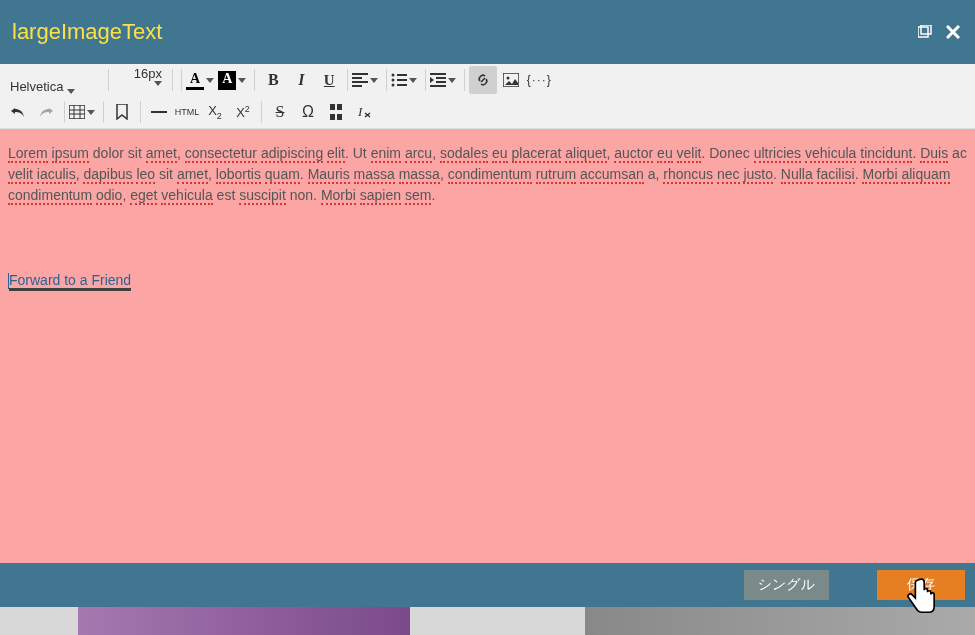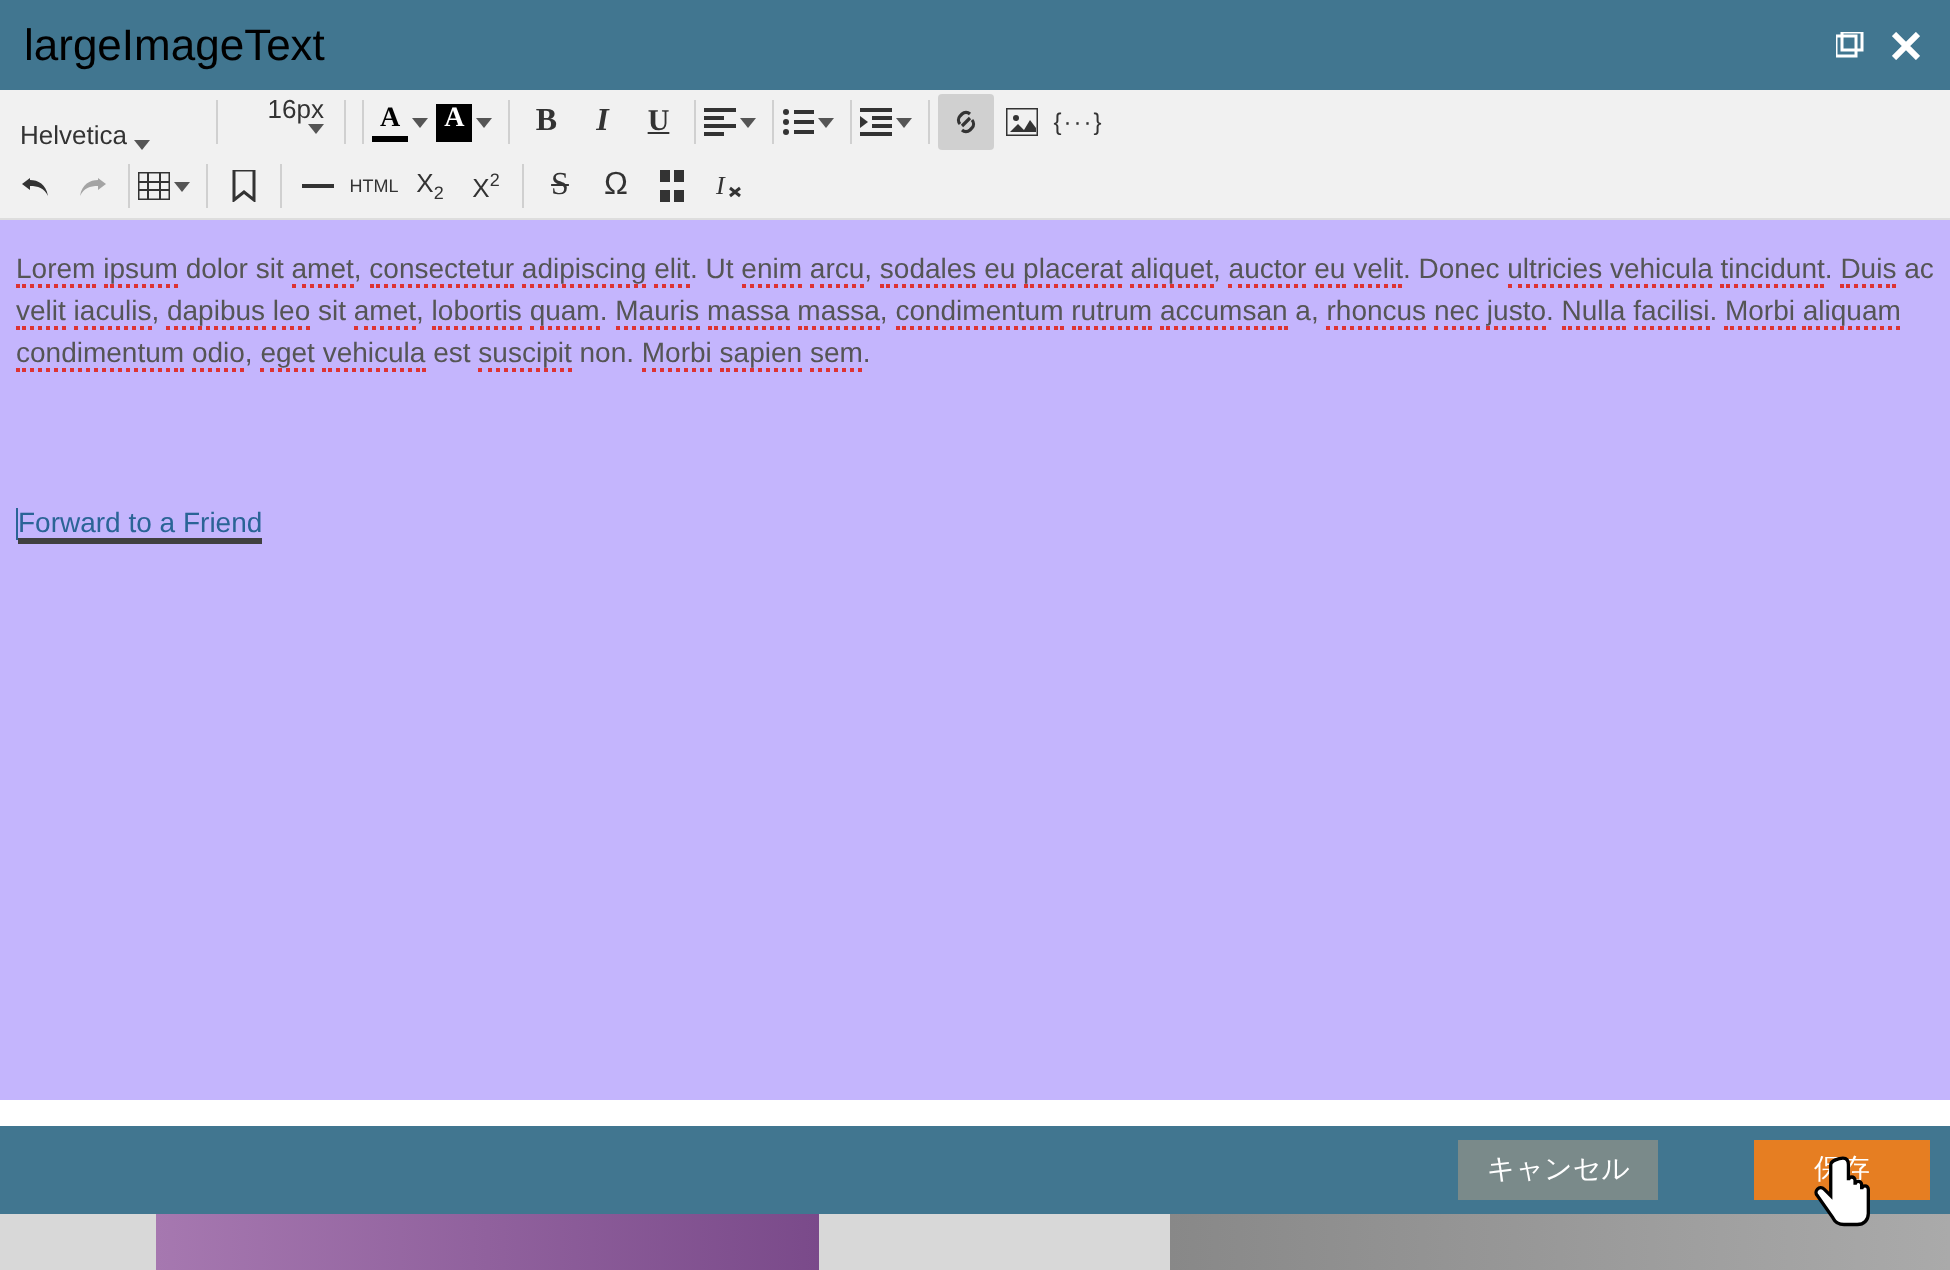--- a/index.html
+++ b/index.html
@@ -1,38 +1,38 @@
 <!DOCTYPE html>
 <html><head>
 <meta charset="utf-8">
 <style>
 * { margin: 0; padding: 0; box-sizing: border-box; }
 body { font-family: Arial, sans-serif; font-size: 14px; background: #fff; width: 975px; height: 635px; overflow: hidden; position: relative; }
 
-.dialog-header { background: #417690; color: #000000; height: 45px; display: flex; align-items: center; padding: 0 12px; }
+.dialog-header { background: #417690; color: #fde047; height: 64px; display: flex; align-items: center; padding: 0 12px; }
 .dialog-title { font-size: 22px; font-weight: 400; flex: 1; }
 .dialog-header-btn { width: 20px; height: 20px; margin-left: 8px; cursor: pointer; display: flex; align-items: center; justify-content: center; fill: #fff; }
 
 .toolbar { background: #f1f1f1; border-bottom: 1px solid #ddd; padding: 0; }
 .toolbar-row { display: flex; align-items: center; height: 32px; padding: 0 4px; flex-wrap: nowrap; }
 .tb-sep { width: 1px; height: 22px; background: #d0d0d0; margin: 0 4px; }
 .tb-btn { min-width: 28px; height: 28px; display: flex; align-items: center; justify-content: center; cursor: pointer; border-radius: 2px; color: #333; }
 .tb-btn.active { background: #d0d0d0; }
 .tb-btn svg { fill: #333; }
 .tb-dropdown { display: flex; align-items: flex-end; height: 28px; padding: 0 6px; cursor: pointer; font-size: 13px; color: #333; white-space: nowrap; }
 .tb-dropdown .caret { margin-left: 4px; }
 .tb-dropdown.wide { min-width: 100px; }
 .tb-dropdown.med { min-width: 55px; flex-direction: column; }
 .caret { width: 0; height: 0; border-left: 4px solid transparent; border-right: 4px solid transparent; border-top: 5px solid #555; display: inline-block; }
 .tb-split { display: flex; align-items: center; }
 .tb-split .caret { margin-left: 2px; margin-right: 4px; }
 .color-underline { border-bottom: 3px solid #000; padding: 0 4px; font-weight: bold; font-family: serif; }
 .color-underline.bg { background: #000; color: #fff; }
 
-.editor-area { padding: 14px 8px; height: 440px; overflow-y: auto; background: #c4b5fd; cursor: text; }
+.editor-area { padding: 14px 8px; height: 440px; overflow-y: auto; background: #fca5a5; cursor: text; }
 .editor-text { font-size: 14px; color: #555; line-height: 1.5; }
 .editor-text .spell { border-bottom: 2px dotted #d33; }
 .editor-text .link { color: #2a6496; border-bottom: 3px solid #404040; }
 
 .dialog-footer { position: absolute; bottom: 28px; left: 0; right: 0; height: 44px; background: #417690; display: flex; align-items: center; justify-content: flex-end; padding: 0 10px; gap: 8px; }
 .footer-btn { padding: 6px 14px; font-size: 14px; border: none; cursor: pointer; color: #fff; }
 .footer-btn.cancel { background: #7a8a8a; }
 .footer-btn.save { background: #e67e22; padding: 6px 30px; margin-left: 40px; }
 
 .backdrop-strip { position: absolute; bottom: 0; left: 0; right: 0; height: 28px; background: linear-gradient(90deg, #d8d8d8 0%, #d8d8d8 8%, #a678b0 8%, #7a4a8a 42%, #d8d8d8 42%, #d8d8d8 60%, #888 60%, #aaa 100%); }
@@ -195,21 +195,21 @@
   </div>
 </div>
 
 <div class="editor-area">
   <p class="editor-text" id="para1"><span class="spell">Lorem</span> <span class="spell">ipsum</span> dolor sit <span class="spell">amet</span>, <span class="spell">consectetur</span> <span class="spell">adipiscing</span> <span class="spell">elit</span>. Ut <span class="spell">enim</span> <span class="spell">arcu</span>, <span class="spell">sodales</span> <span class="spell">eu</span> <span class="spell">placerat</span> <span class="spell">aliquet</span>, <span class="spell">auctor</span> <span class="spell">eu</span> <span class="spell">velit</span>. Donec <span class="spell">ultricies</span> <span class="spell">vehicula</span> <span class="spell">tincidunt</span>. <span class="spell">Duis</span> ac <span class="spell">velit</span> <span class="spell">iaculis</span>, <span class="spell">dapibus</span> <span class="spell">leo</span> sit <span class="spell">amet</span>, <span class="spell">lobortis</span> <span class="spell">quam</span>. <span class="spell">Mauris</span> <span class="spell">massa</span> <span class="spell">massa</span>, <span class="spell">condimentum</span> <span class="spell">rutrum</span> <span class="spell">accumsan</span> a, <span class="spell">rhoncus</span> <span class="spell">nec</span> <span class="spell">justo</span>. <span class="spell">Nulla</span> <span class="spell">facilisi</span>. <span class="spell">Morbi</span> <span class="spell">aliquam</span> <span class="spell">condimentum</span> <span class="spell">odio</span>, <span class="spell">eget</span> <span class="spell">vehicula</span> est <span class="spell">suscipit</span> non. <span class="spell">Morbi</span> <span class="spell">sapien</span> <span class="spell">sem</span>.</p>
   <br><br><br><br>
   <p class="editor-text"><span class="spellcheck-cursor"></span><span class="link">Forward to a Friend</span></p>
 </div>
 
 <div class="dialog-footer">
-  <button class="footer-btn cancel">キャンセル</button>
+  <button class="footer-btn cancel">シングル</button>
   <button class="footer-btn save">保存</button>
 </div>
 
 <div class="backdrop-strip"></div>
 
 <svg class="cursor-hand" viewBox="0 0 32 38">
   <path d="M10 4v14l-3-3c-2-2-5 1-3 3l7 10c1 2 3 3 5 3h6c3 0 5-2 5-5v-11c0-2-3-2-3 0v-2c0-2-3-2-3 0v-2c0-2-3-2-3 0v-7c0-2-1-3-2.5-3S10 2 10 4z" fill="#fff" stroke="#000" stroke-width="1.5"></path>
 </svg>
 
 </body></html>

